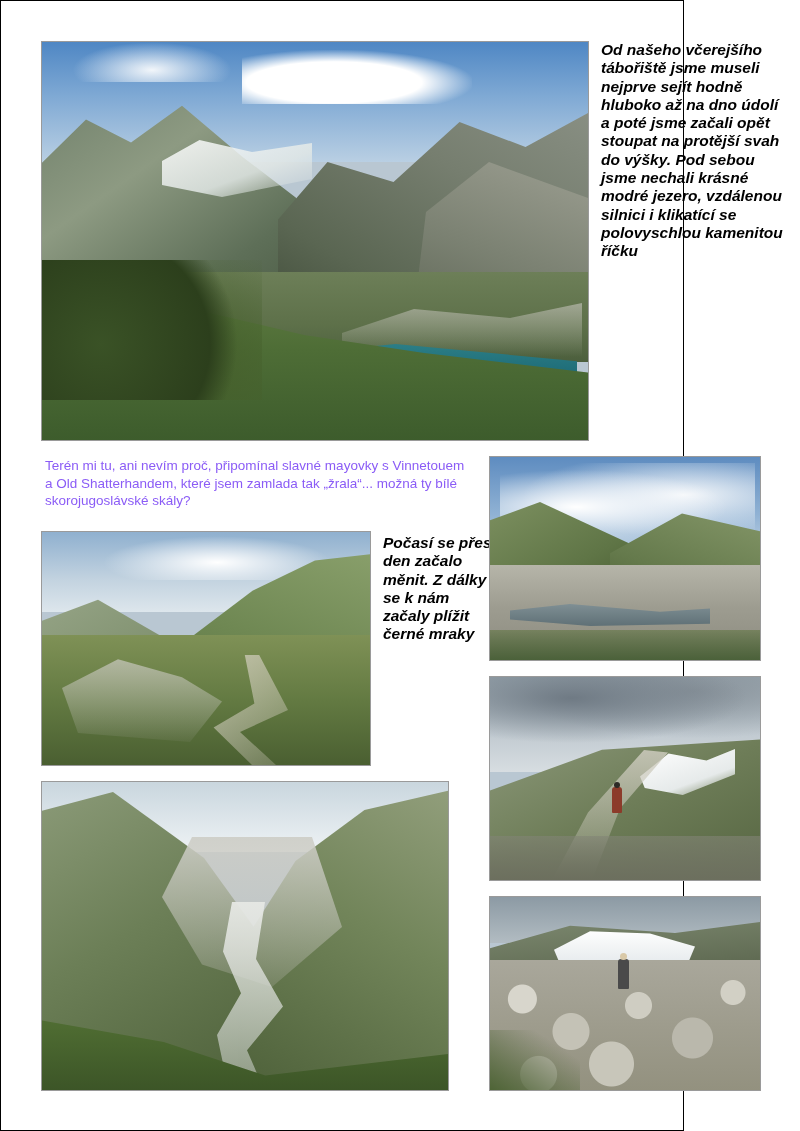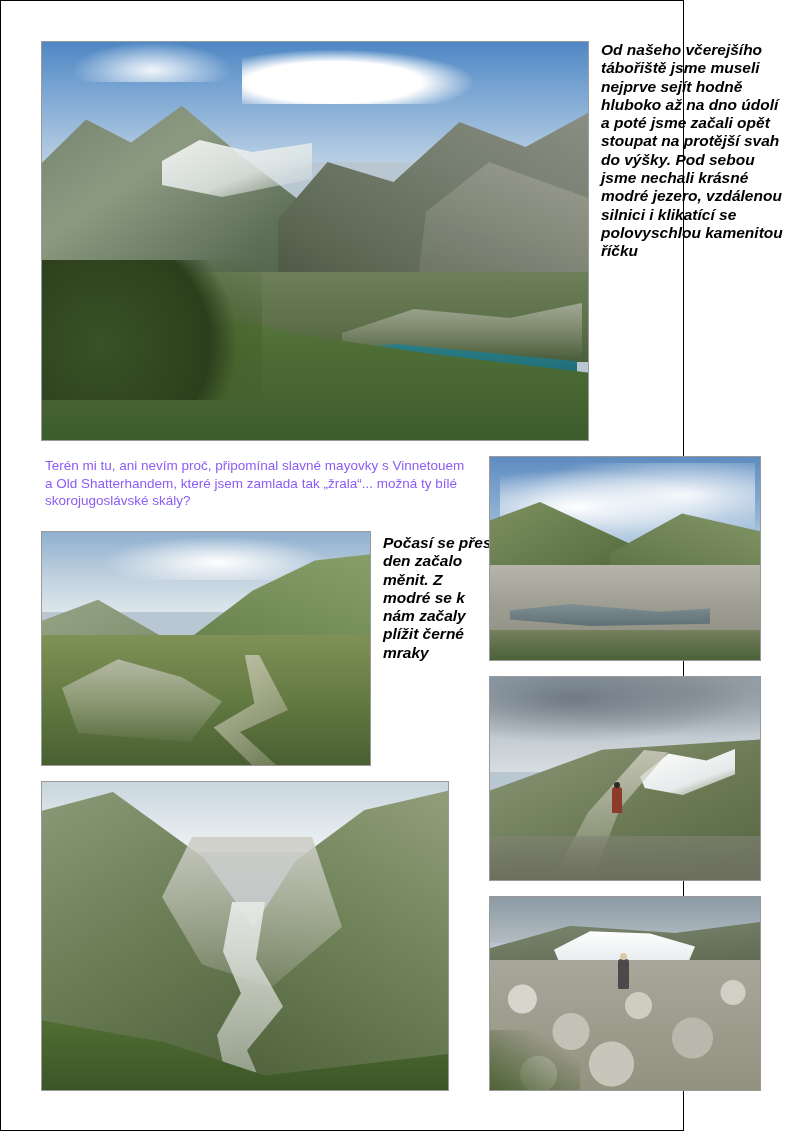--- a/index.html
+++ b/index.html
@@ -323,21 +323,21 @@
   <div class="photo" id="photo2">
     <div class="sky"></div>
     <div class="cl"></div>
     <div class="mtR"></div>
     <div class="mtL"></div>
     <div class="valley"></div>
     <div class="screeC"></div>
     <div class="path"></div>
   </div>
 
-  <div class="caption-bold" id="text3">Počasí se přes den začalo měnit. Z modré se k nám začaly plížit černé mraky</div>
+  <div class="caption-bold" id="text3">Počasí se přes den začalo měnit. Z dálky se k nám začaly plížit černé mraky</div>
 
   <div class="photo" id="photo3">
     <div class="sky"></div>
     <div class="mtL"></div>
     <div class="mtR"></div>
     <div class="screeC"></div>
     <div class="stream"></div>
     <div class="meadowfront"></div>
   </div>
 

